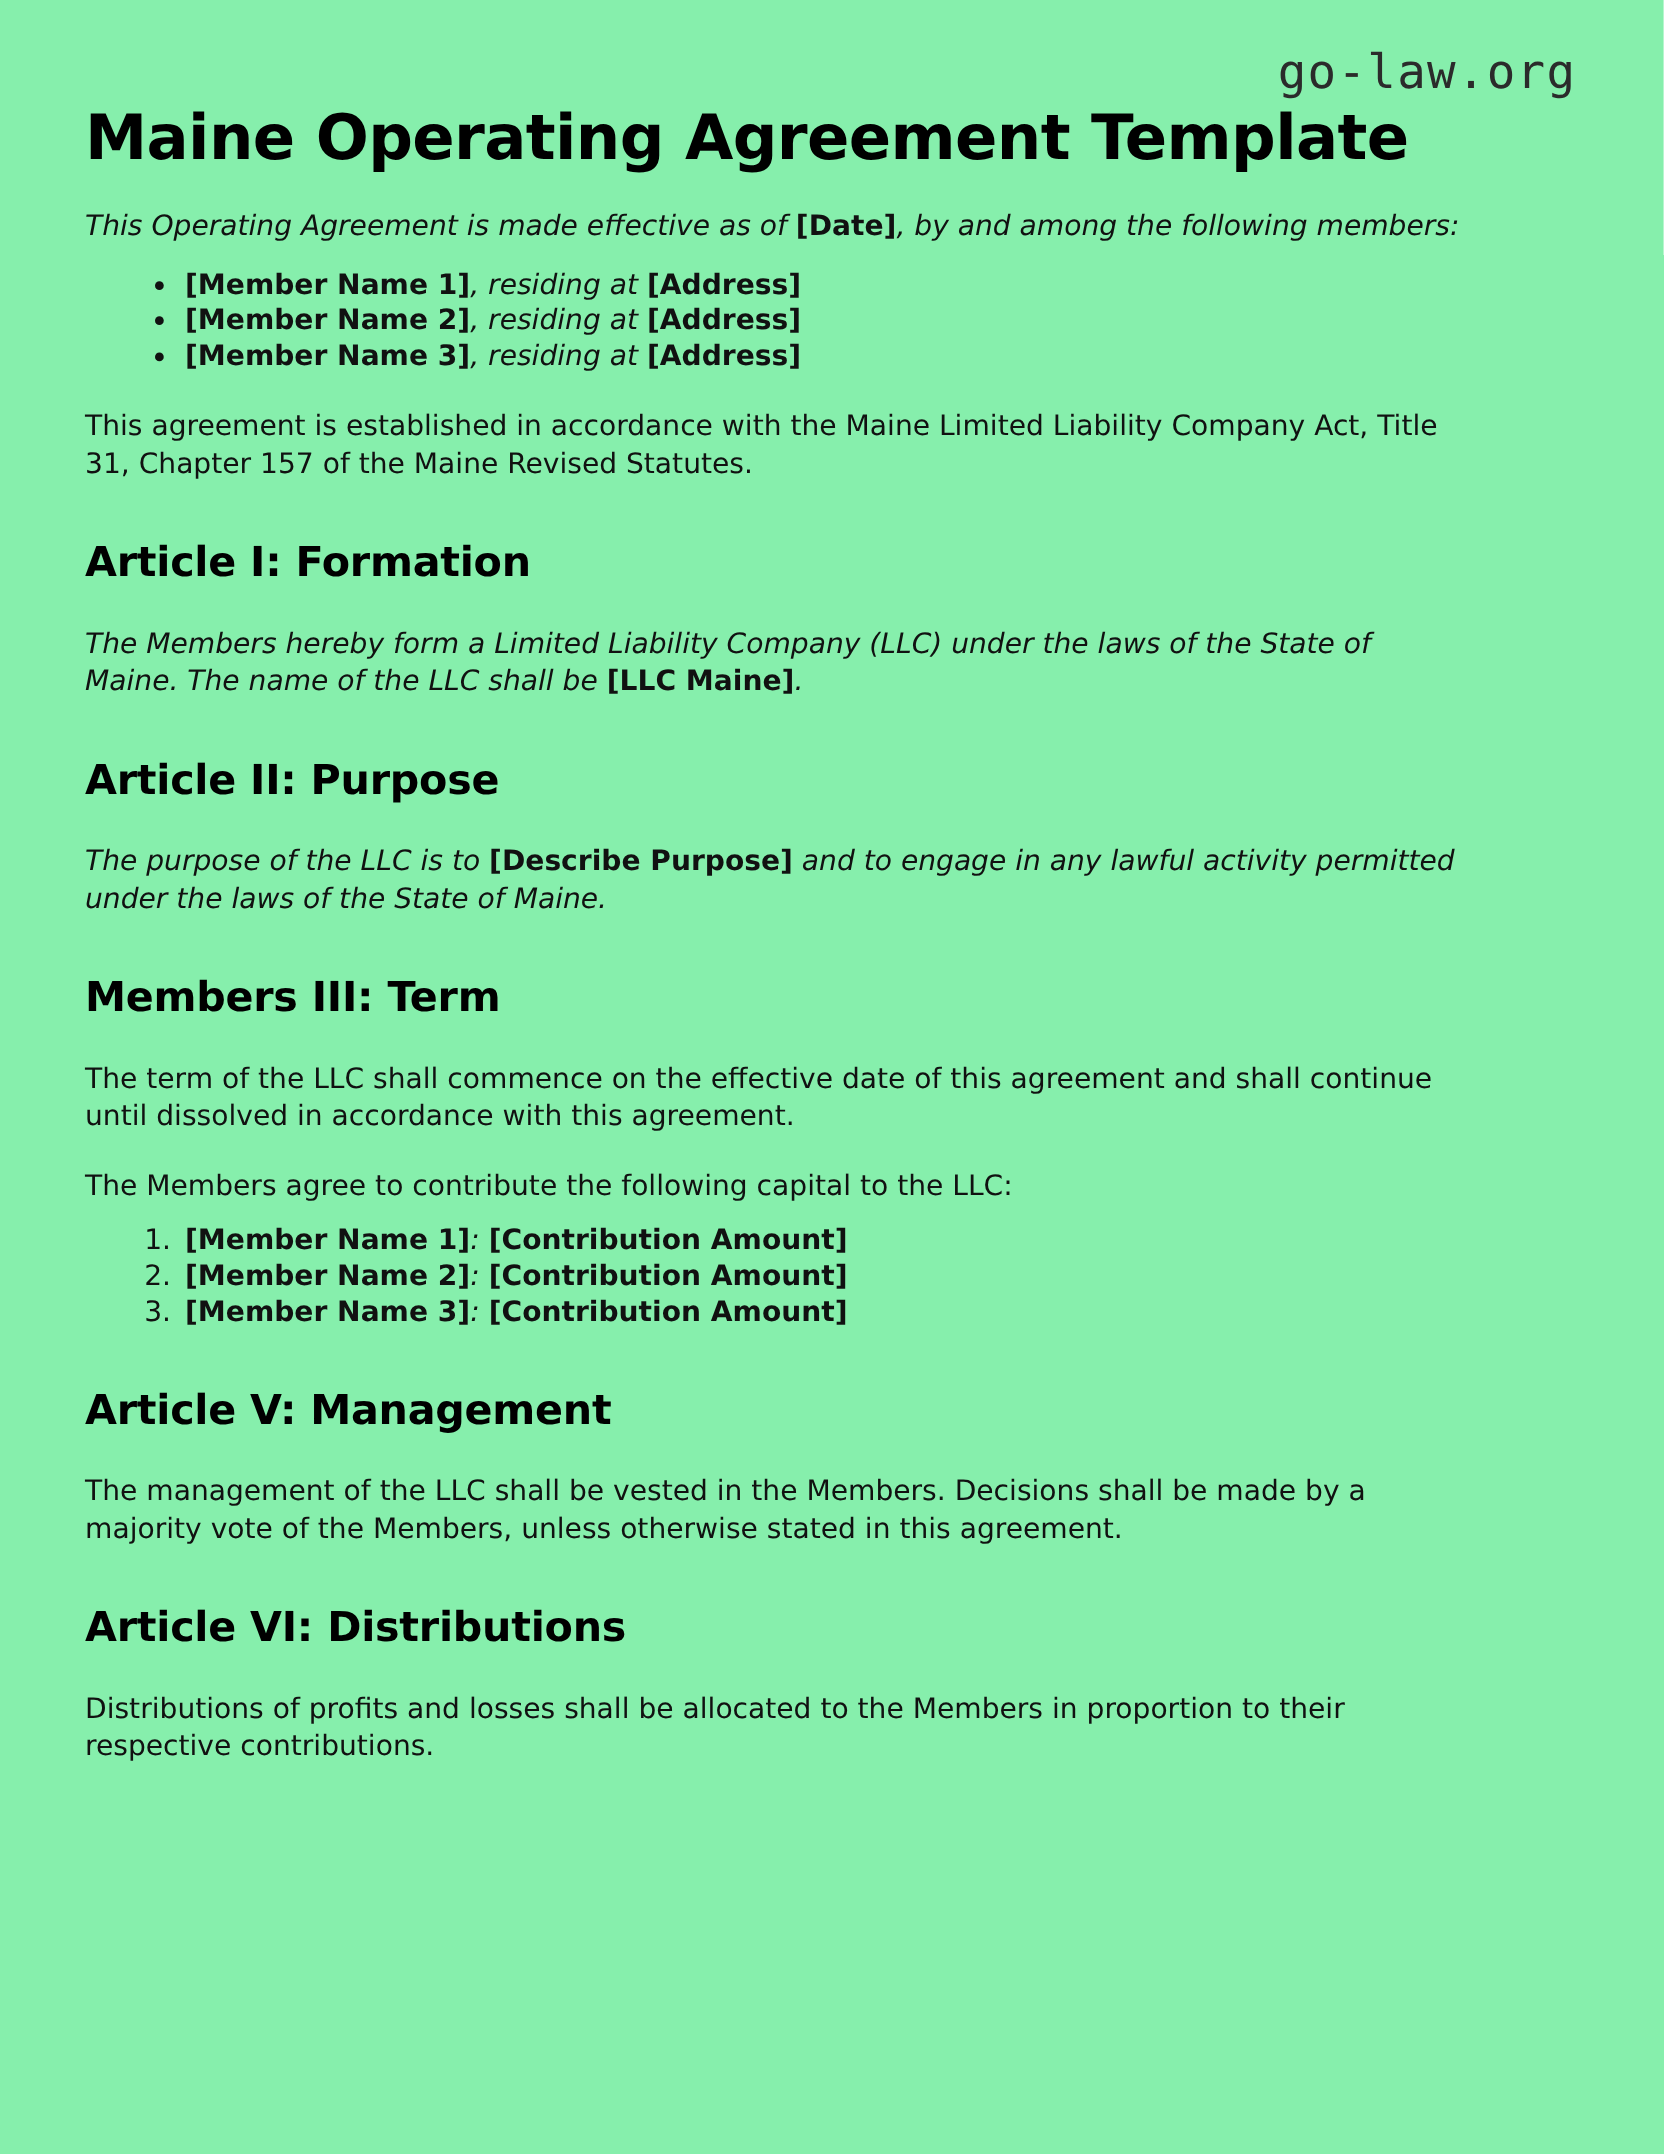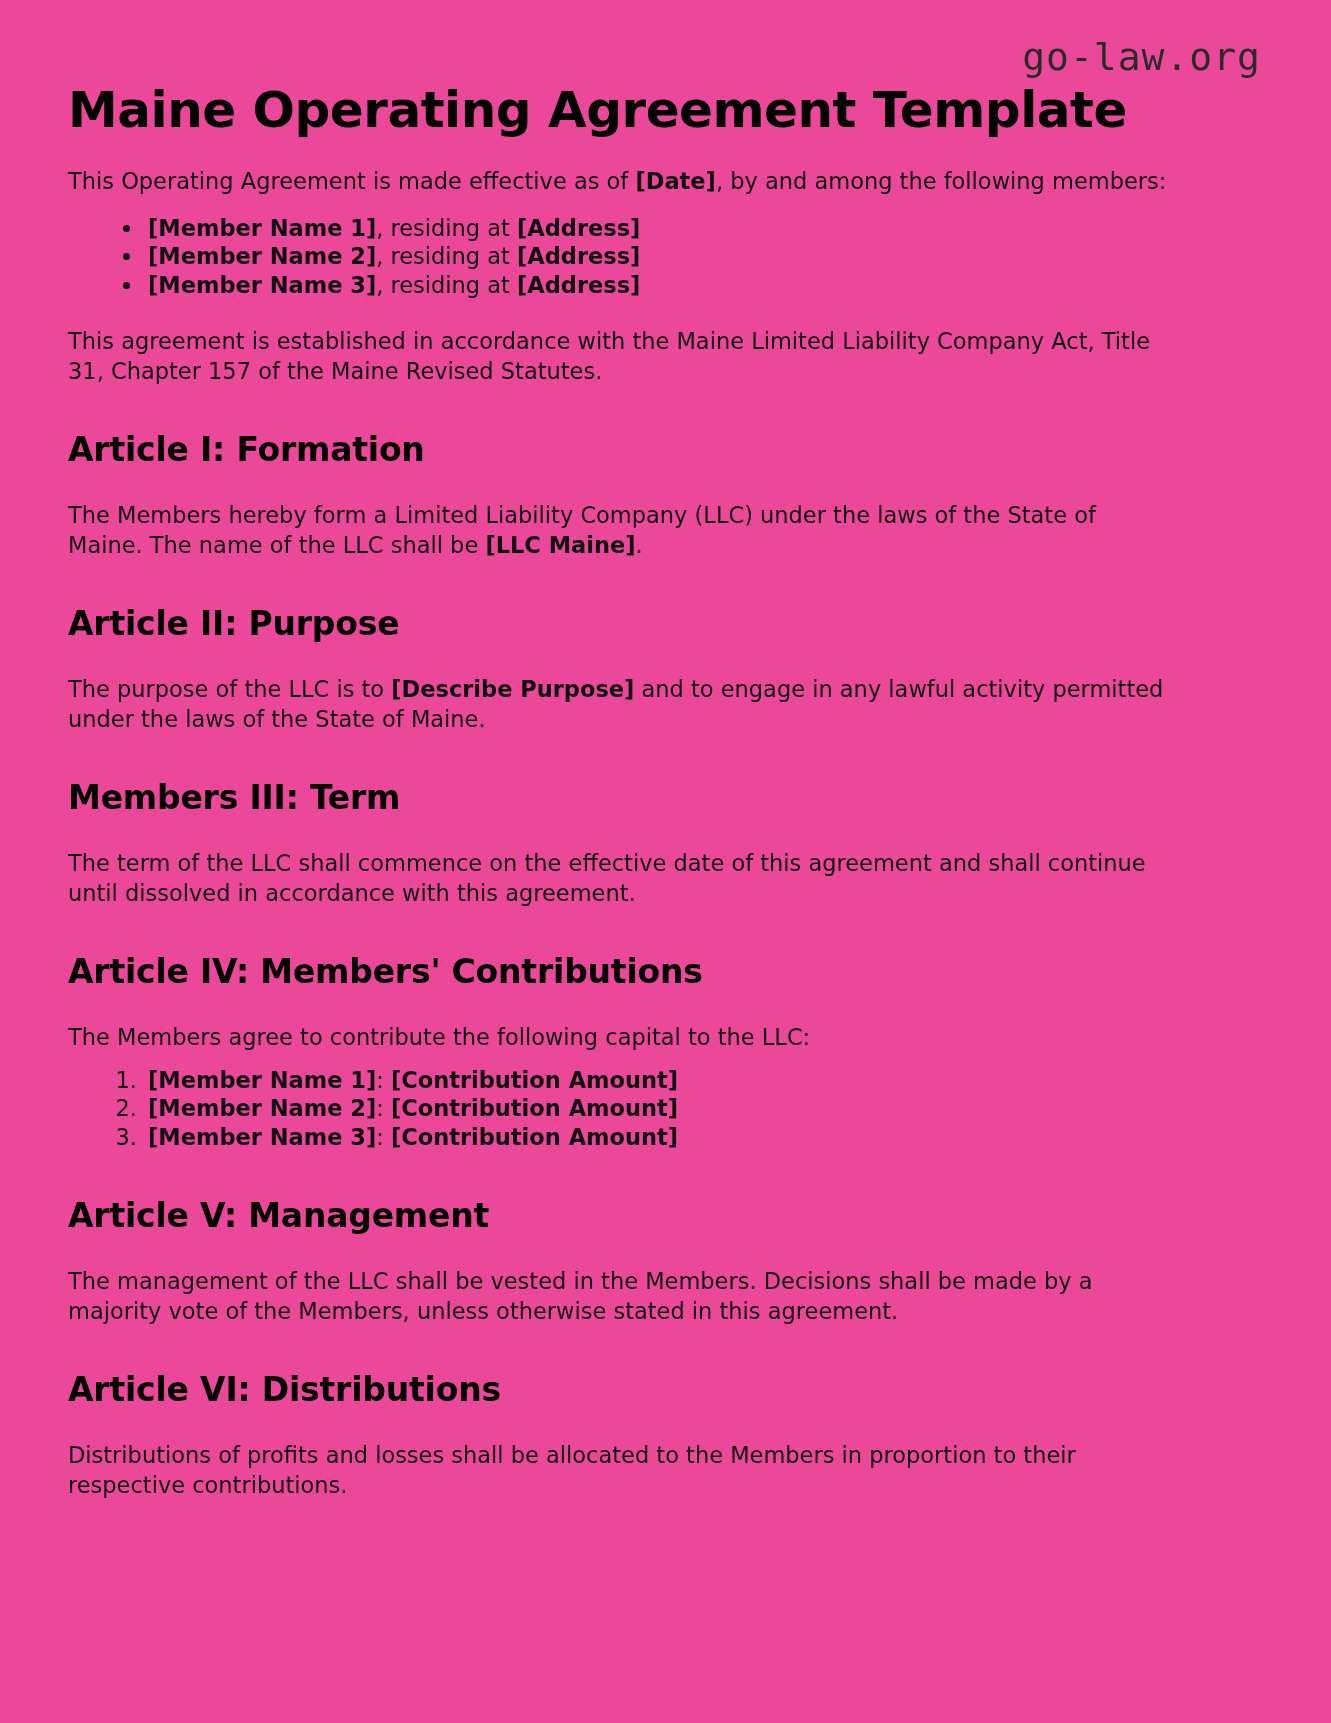--- a/index.html
+++ b/index.html
@@ -14,21 +14,21 @@
     color: #111111;
     position: relative;
     overflow: hidden;
   }
   .page {
     position: relative;
     width: 1331px;
     height: 1723px;
     box-sizing: border-box;
     padding: 0 64px 0 68px;
-    background: #ec4899;
+    background: #86efac;
   }
   .watermark {
     position: absolute;
     top: 38px;
     right: 70px;
     font-family: "DejaVu Sans Mono", monospace;
     font-size: 38px;
     letter-spacing: 1px;
     color: #2b2b2b;
     white-space: nowrap;
@@ -84,21 +84,21 @@
   ol.contribution-list li {
     font-size: 22.5px;
     line-height: 1.28;
     color: #111111;
     margin: 0;
     padding-left: 4px;
   }
   b, strong, .bold {
     font-weight: 700;
   }
-  .frag { display: inline; }
+  .frag { display: inline; font-style: italic; }
 </style>
 </head>
 <body>
 
 <div class="page">
 
   <div class="watermark">go-law.org</div>
 
   <h1 class="doc-title">Maine Operating Agreement Template</h1>
 
@@ -120,21 +120,20 @@
   </p>
 
   <h2 class="article-heading">Article II: Purpose</h2>
   <p class="body-text">
     <span class="frag">The purpose of the LLC is to </span><b>[Describe Purpose]</b><span class="frag"> and to engage in any lawful activity permitted under the laws of the State of Maine.</span>
   </p>
 
   <h2 class="article-heading">Members III: Term</h2>
   <p class="body-text">The term of the LLC shall commence on the effective date of this agreement and shall continue until dissolved in accordance with this agreement.</p>
 
-  <h2 class="article-heading">Article IV: Members' Contributions</h2>
   <p class="body-text">The Members agree to contribute the following capital to the LLC:</p>
 
   <ol class="contribution-list">
     <li><b>[Member Name 1]</b><span class="frag">: </span><b>[Contribution Amount]</b></li>
     <li><b>[Member Name 2]</b><span class="frag">: </span><b>[Contribution Amount]</b></li>
     <li><b>[Member Name 3]</b><span class="frag">: </span><b>[Contribution Amount]</b></li>
   </ol>
 
   <h2 class="article-heading">Article V: Management</h2>
   <p class="body-text">The management of the LLC shall be vested in the Members. Decisions shall be made by a majority vote of the Members, unless otherwise stated in this agreement.</p>

